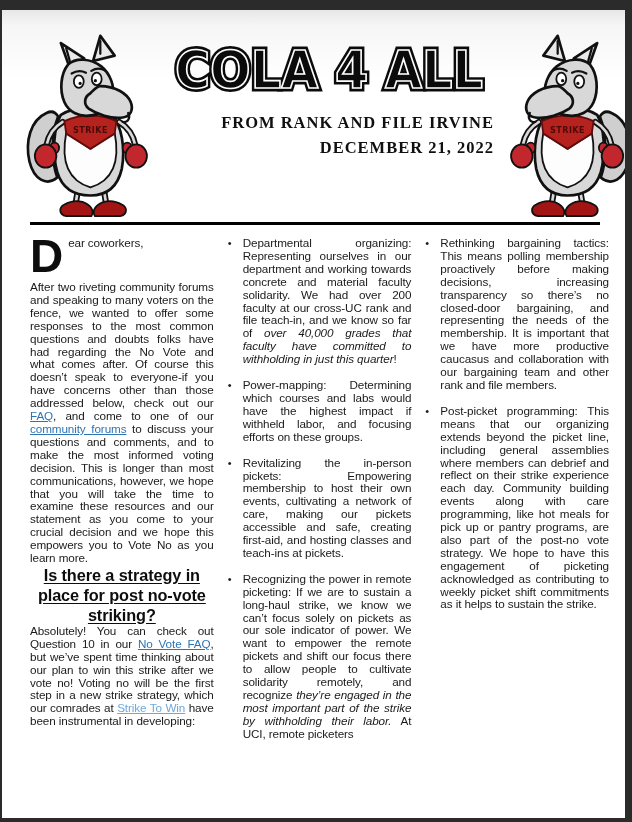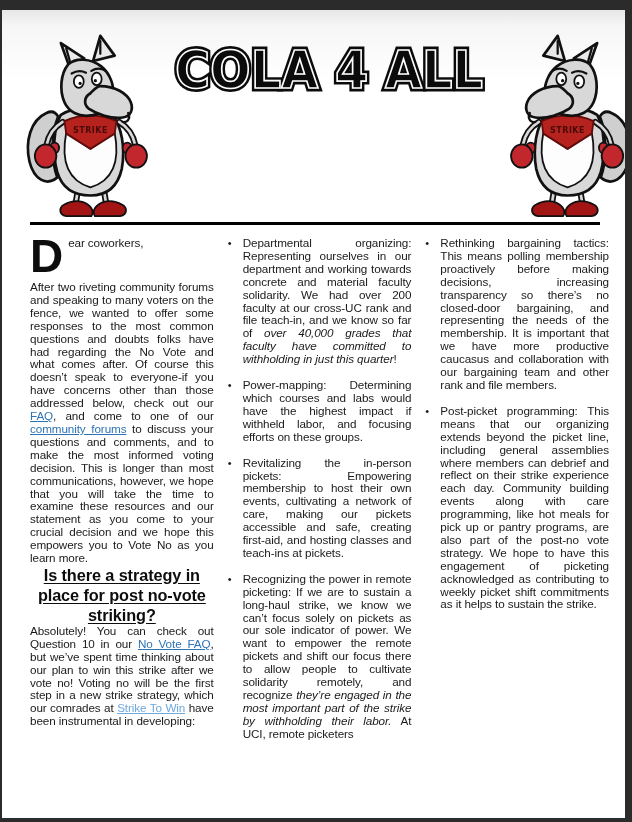--- a/index.html
+++ b/index.html
@@ -100,20 +100,22 @@
       <svg width="148" height="184" viewBox="0 0 165 205">
         <use href="#anteater"></use>
         <text class="banner" x="83" y="110">STRIKE</text>
       </svg>
     </div>
     <div class="center">
       <svg class="title-svg" width="330" height="58" viewBox="0 0 330 58">
         <text class="t-back" x="165" y="46" text-anchor="middle" textLength="308" lengthAdjust="spacingAndGlyphs">COLA 4 ALL</text>
         <text class="t-inline" x="165" y="46" text-anchor="middle" textLength="308" lengthAdjust="spacingAndGlyphs">COLA 4 ALL</text>
       </svg>
+      <div class="subtitle">FROM RANK AND FILE IRVINE</div>
+      <div class="subtitle" style="margin-top:0">DECEMBER 21, 2022</div>
     </div>
     <div class="mascot">
       <svg width="148" height="184" viewBox="0 0 165 205">
         <g transform="translate(165,0) scale(-1,1)">
             <use href="#anteater"></use>
           </g>
         <text class="banner" x="82" y="110">STRIKE</text>
       </svg>
     </div>
   </div>

